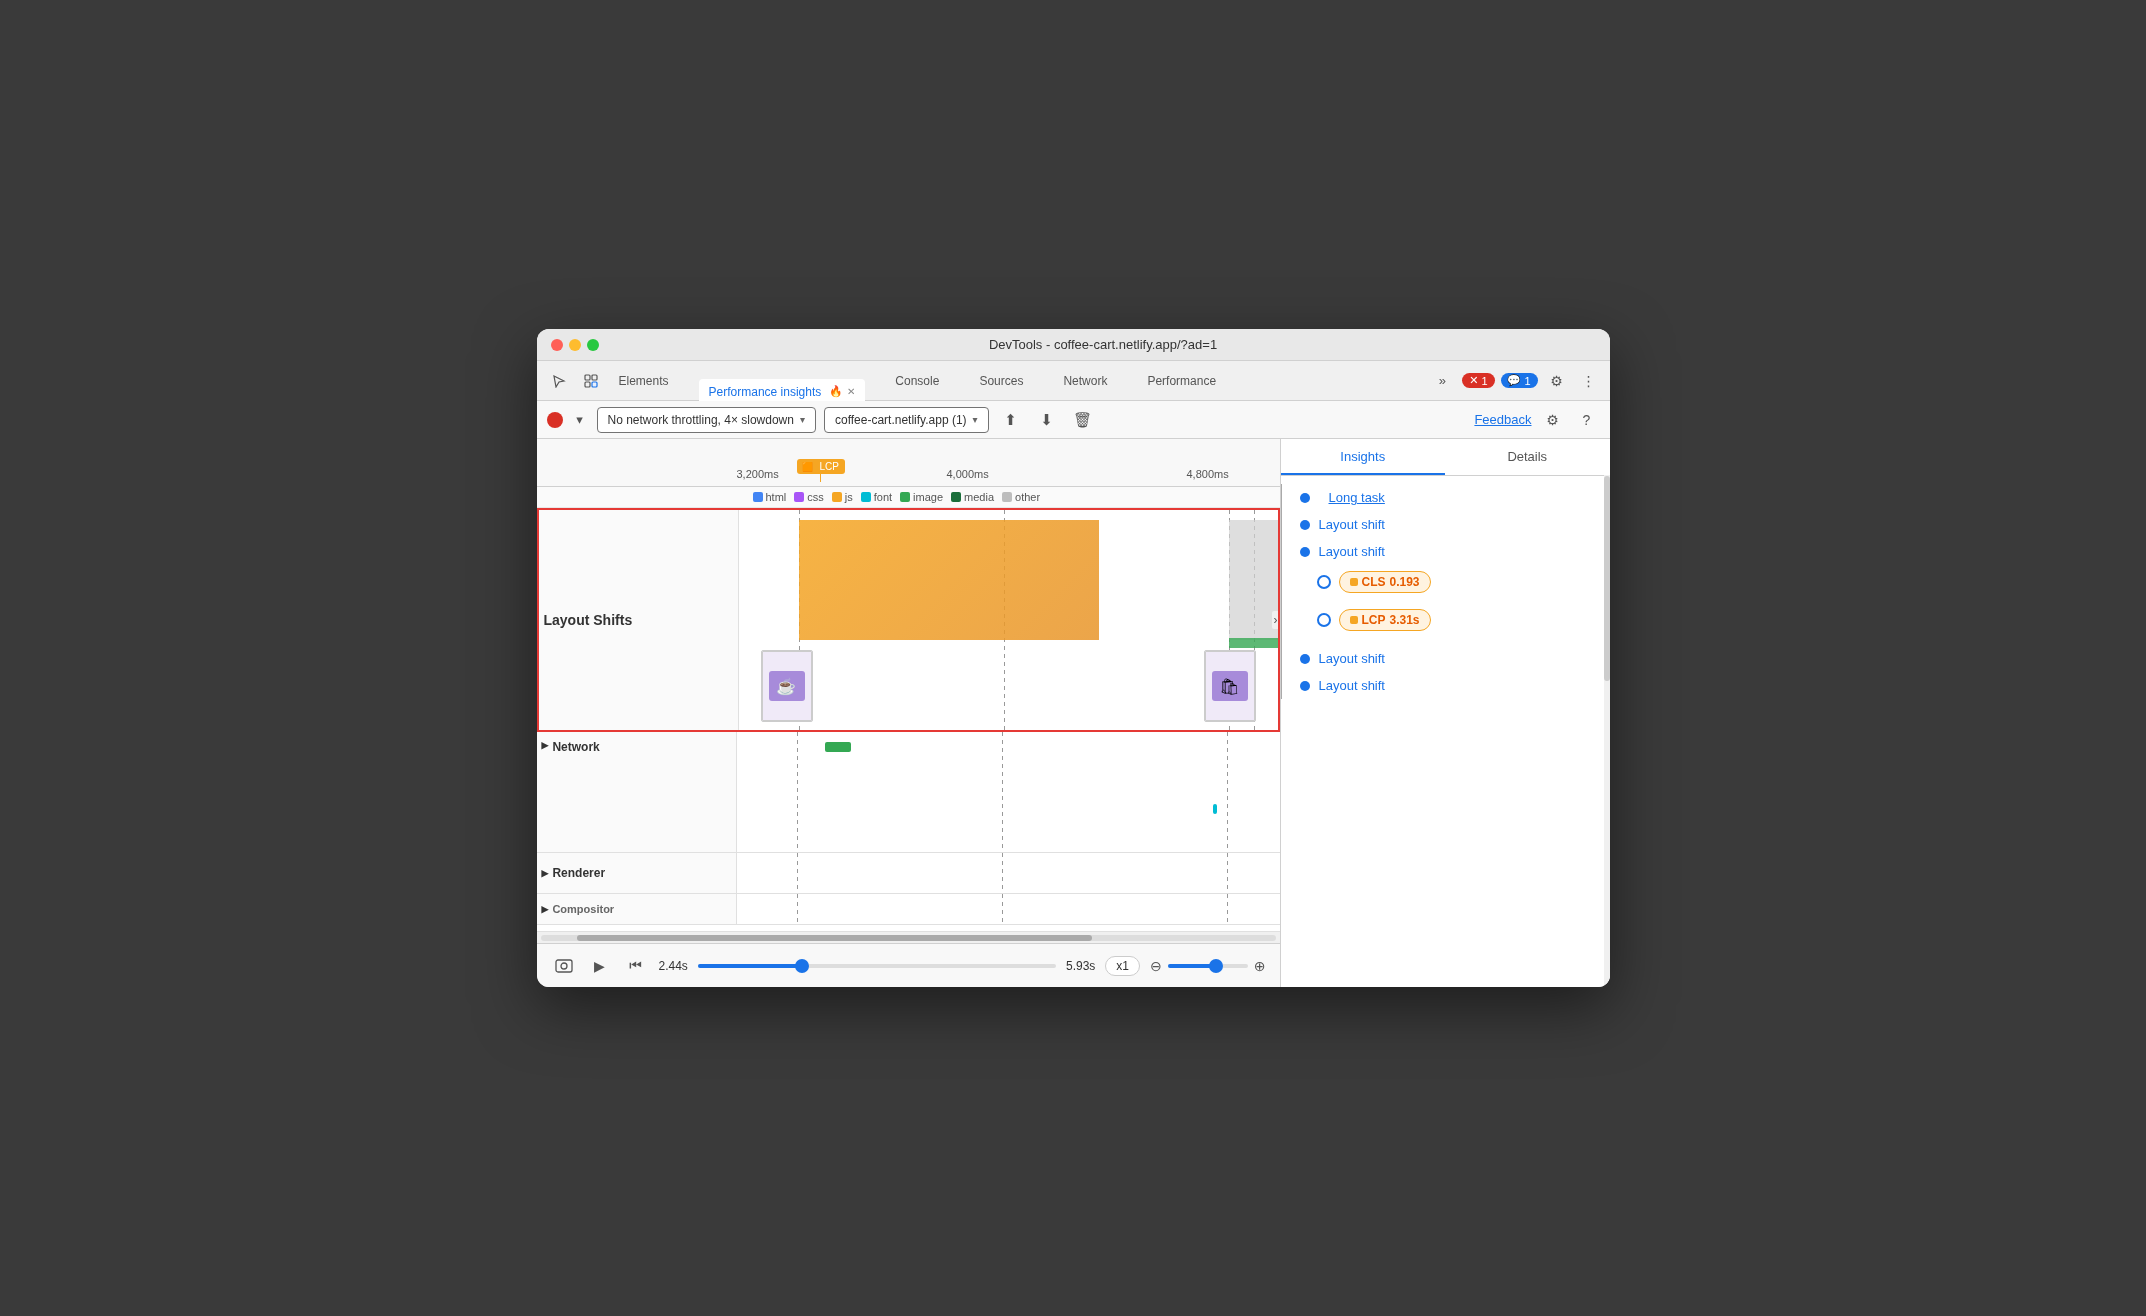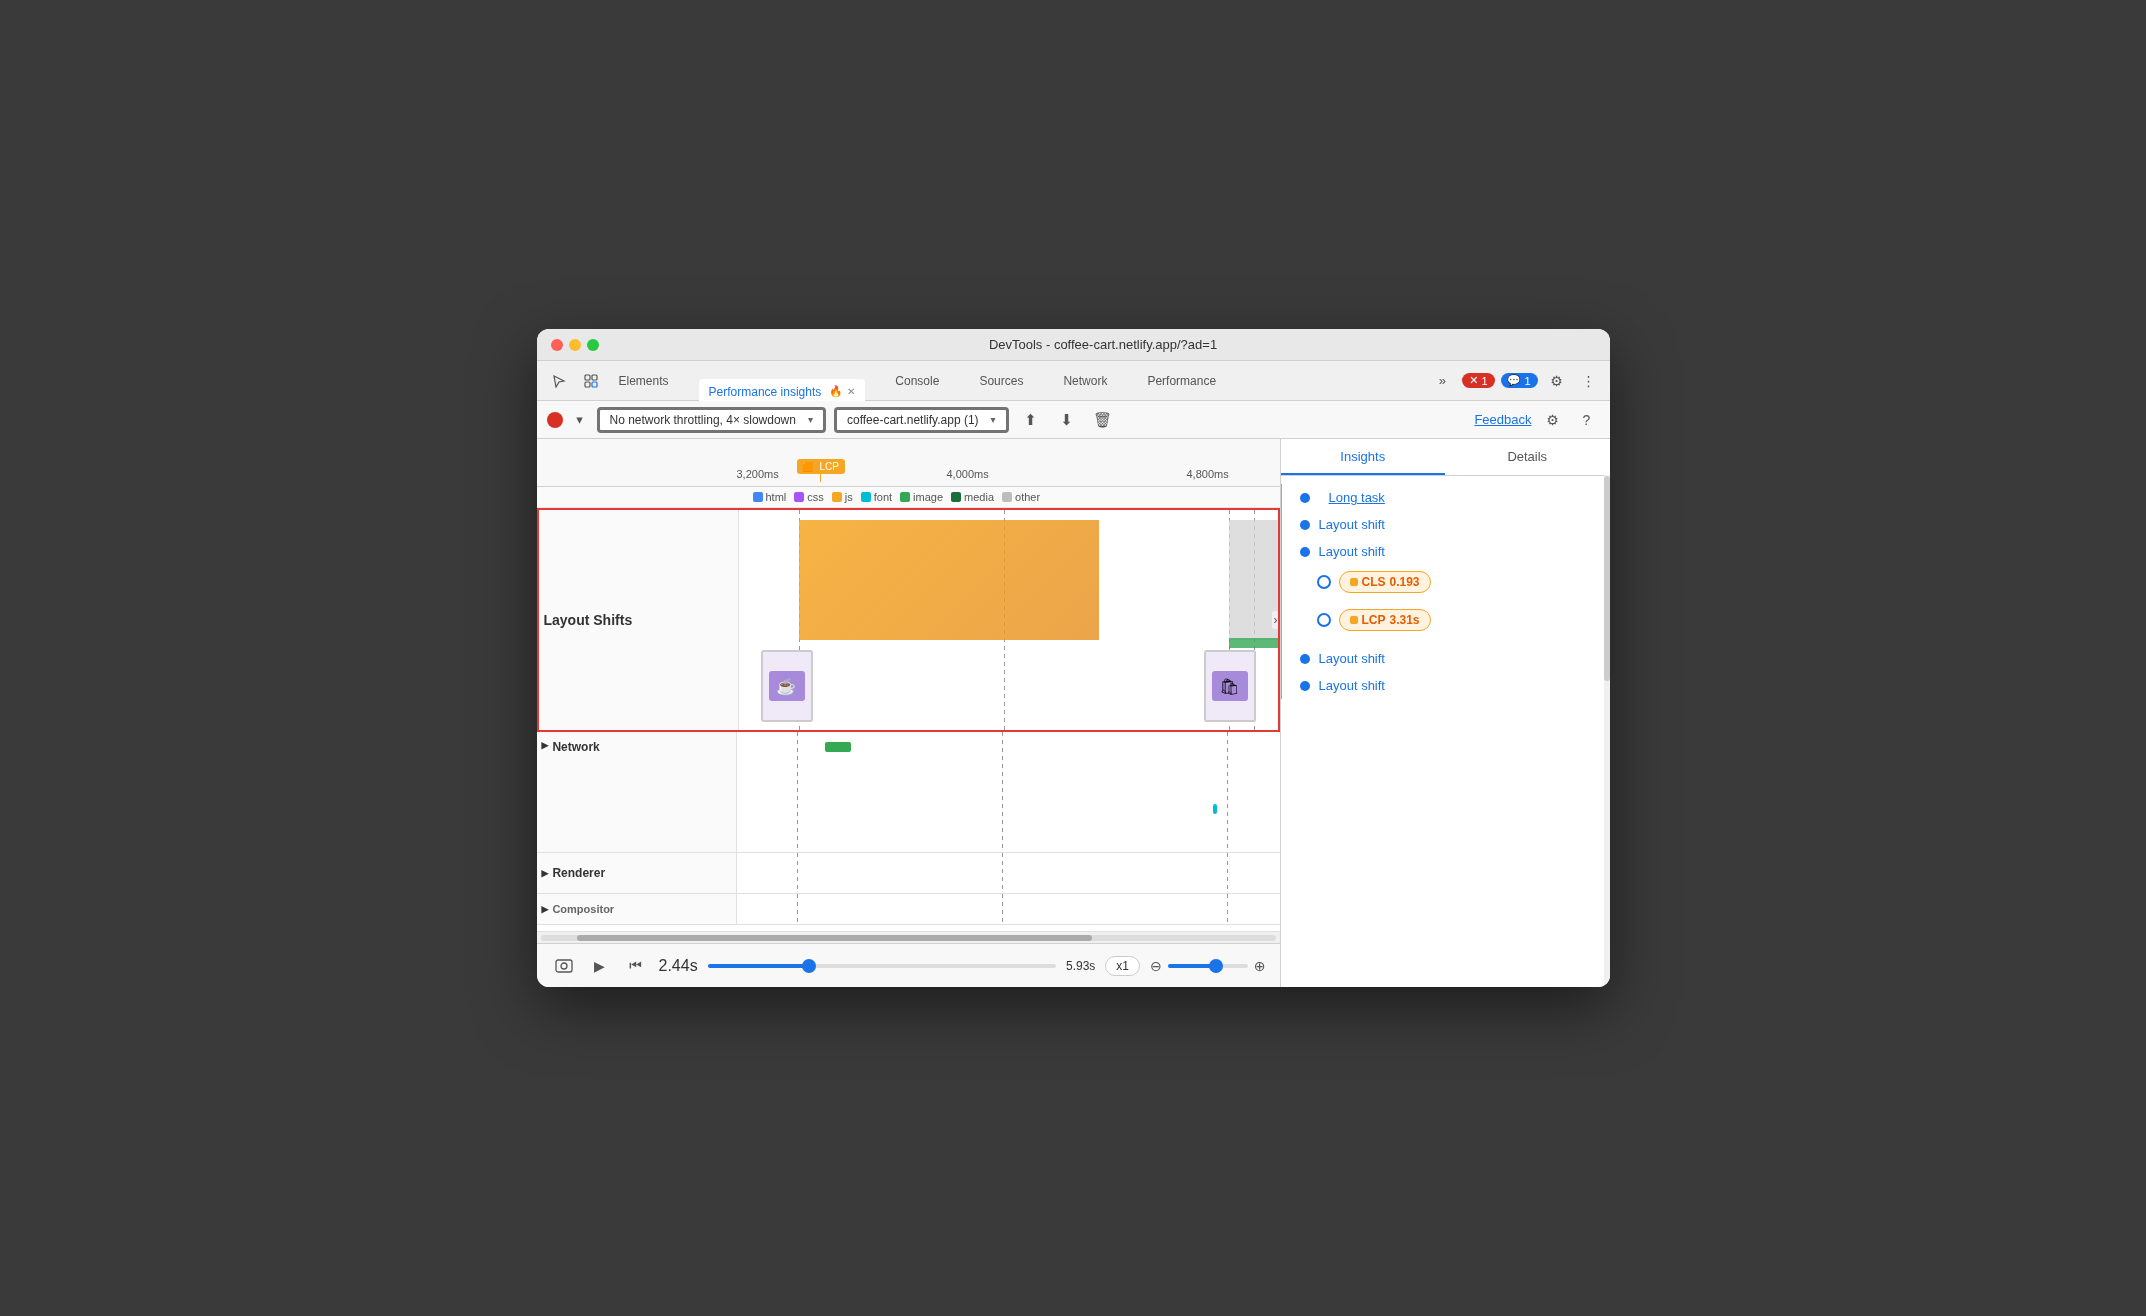--- a/index.html
+++ b/index.html
@@ -139,28 +139,28 @@
       width: 16px;
       height: 16px;
       background: #d93025;
       border-radius: 50%;
       flex-shrink: 0;
     }
     .dropdown-btn {
       height: 26px;
       padding: 0 10px;
       background: #fff;
-      border: 3px solid #737373;
+      border: 1px solid #737373;
       border-radius: 4px;
       font-size: 12px;
       color: #333;
       cursor: pointer;
       display: flex;
       align-items: center;
-      gap: 12px;
+      gap: 6px;
     }
     .dropdown-arrow { font-size: 10px; color: #666; }
     .feedback-link {
       margin-left: auto;
       color: #1a73e8;
       font-size: 13px;
       text-decoration: underline;
       cursor: pointer;
     }
     .settings-icon-btn {
@@ -366,21 +366,21 @@
       height: 26px;
       display: flex;
       align-items: center;
       justify-content: center;
       color: #555;
       cursor: pointer;
       font-size: 14px;
       border-radius: 4px;
     }
     .time-display {
-      font-size: 16px;
+      font-size: 12px;
       color: #333;
       font-weight: 500;
     }
     .slider-container {
       flex: 1;
       display: flex;
       align-items: center;
       position: relative;
       height: 20px;
     }

